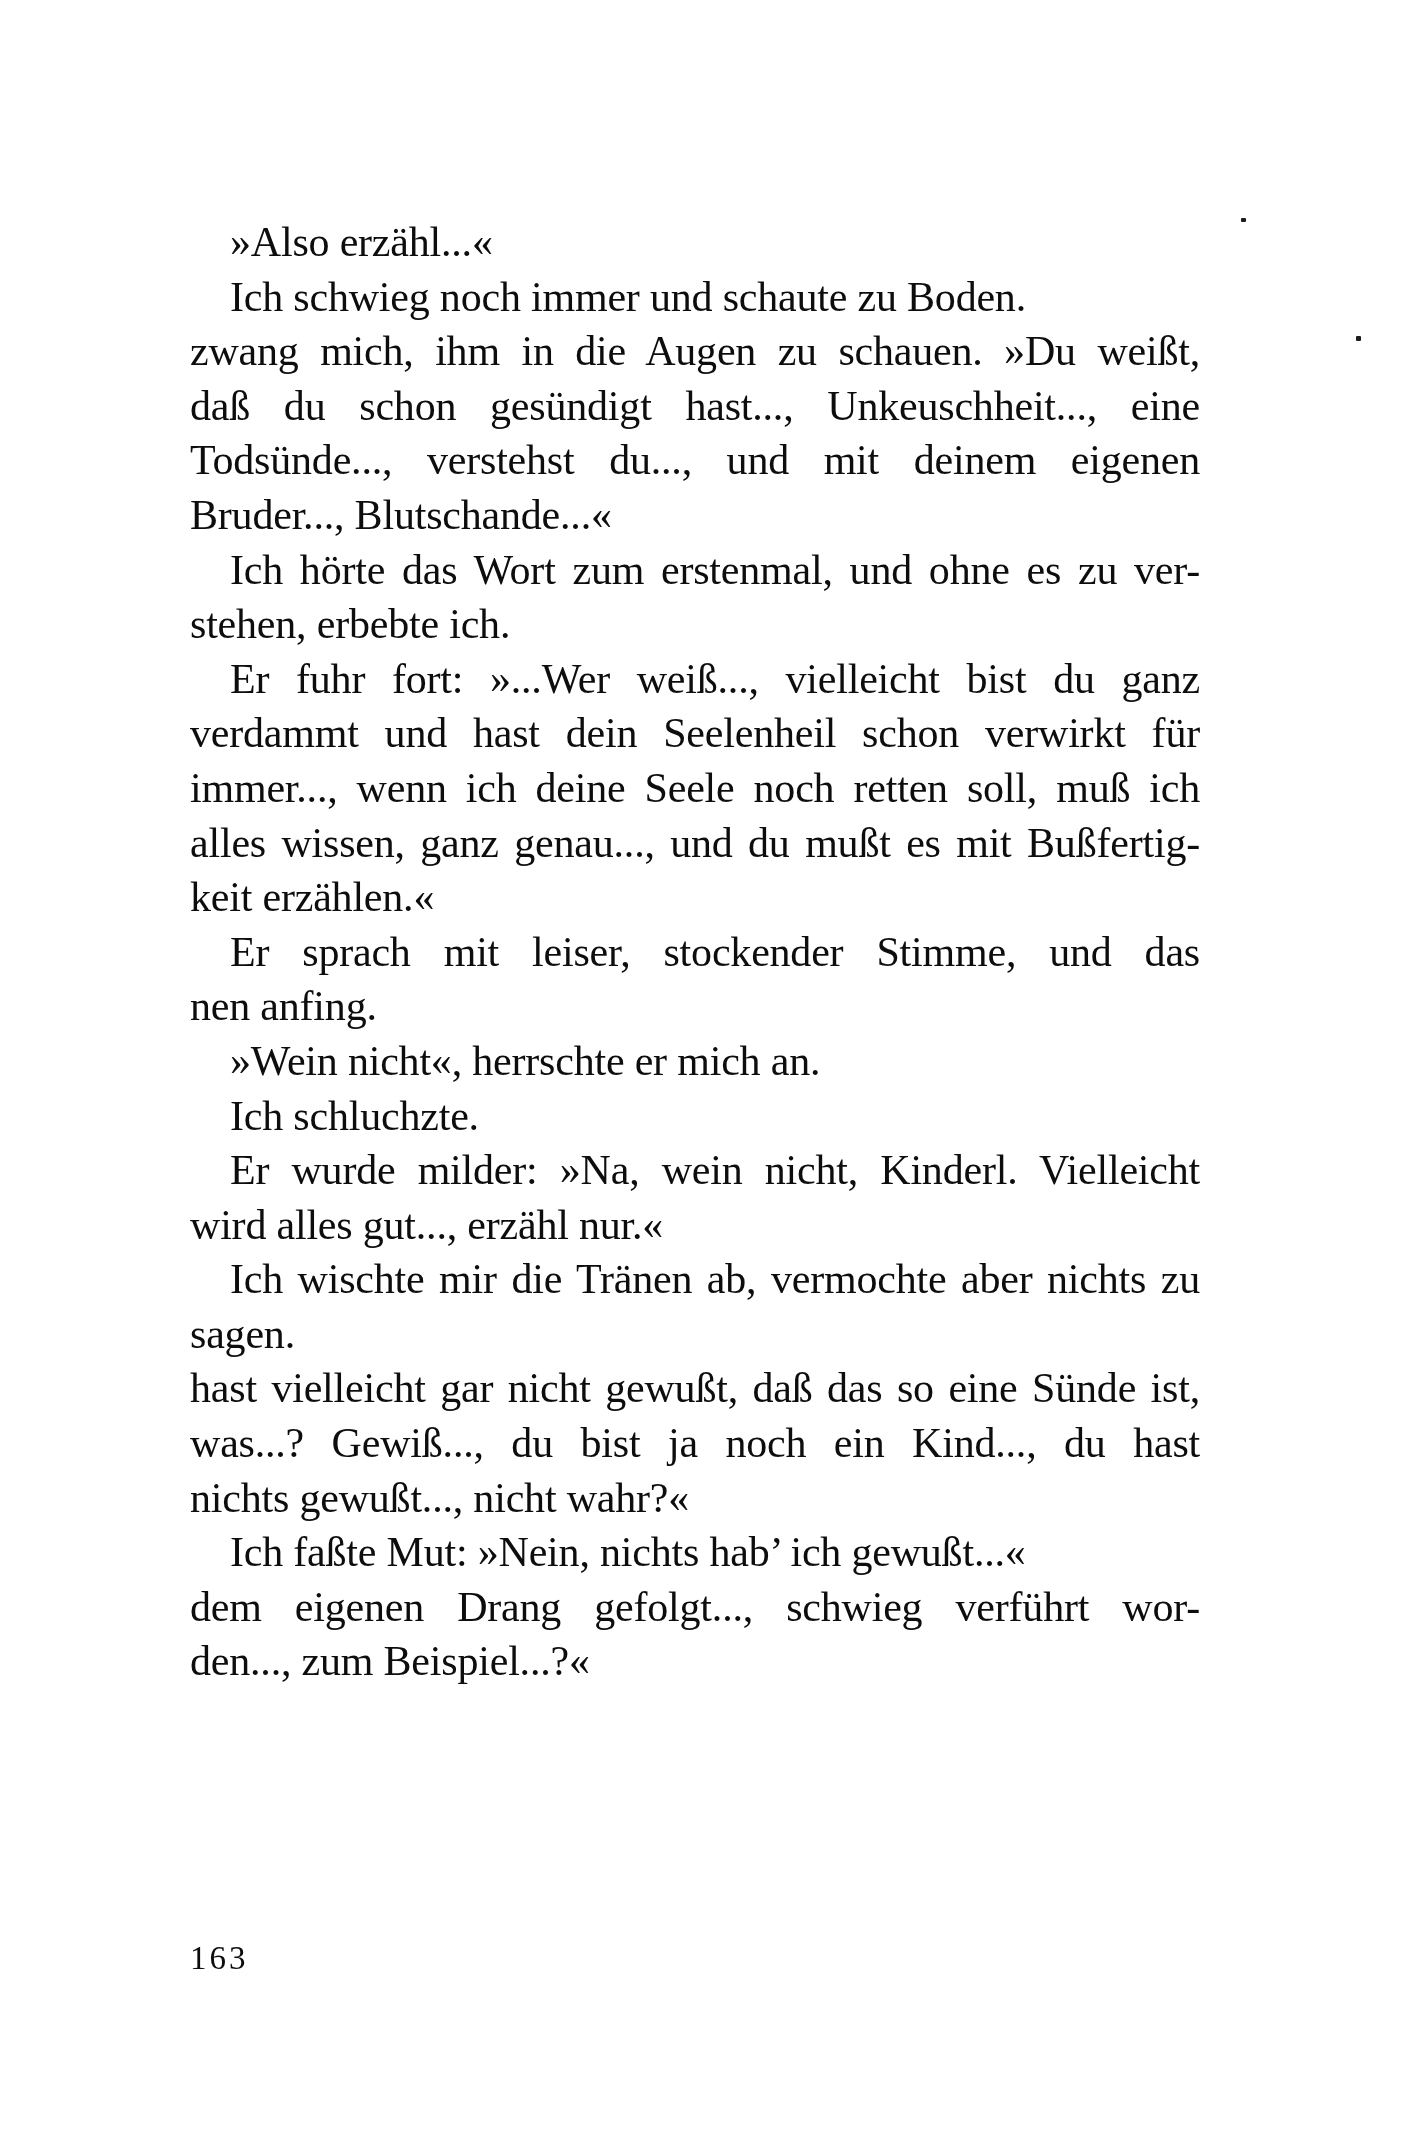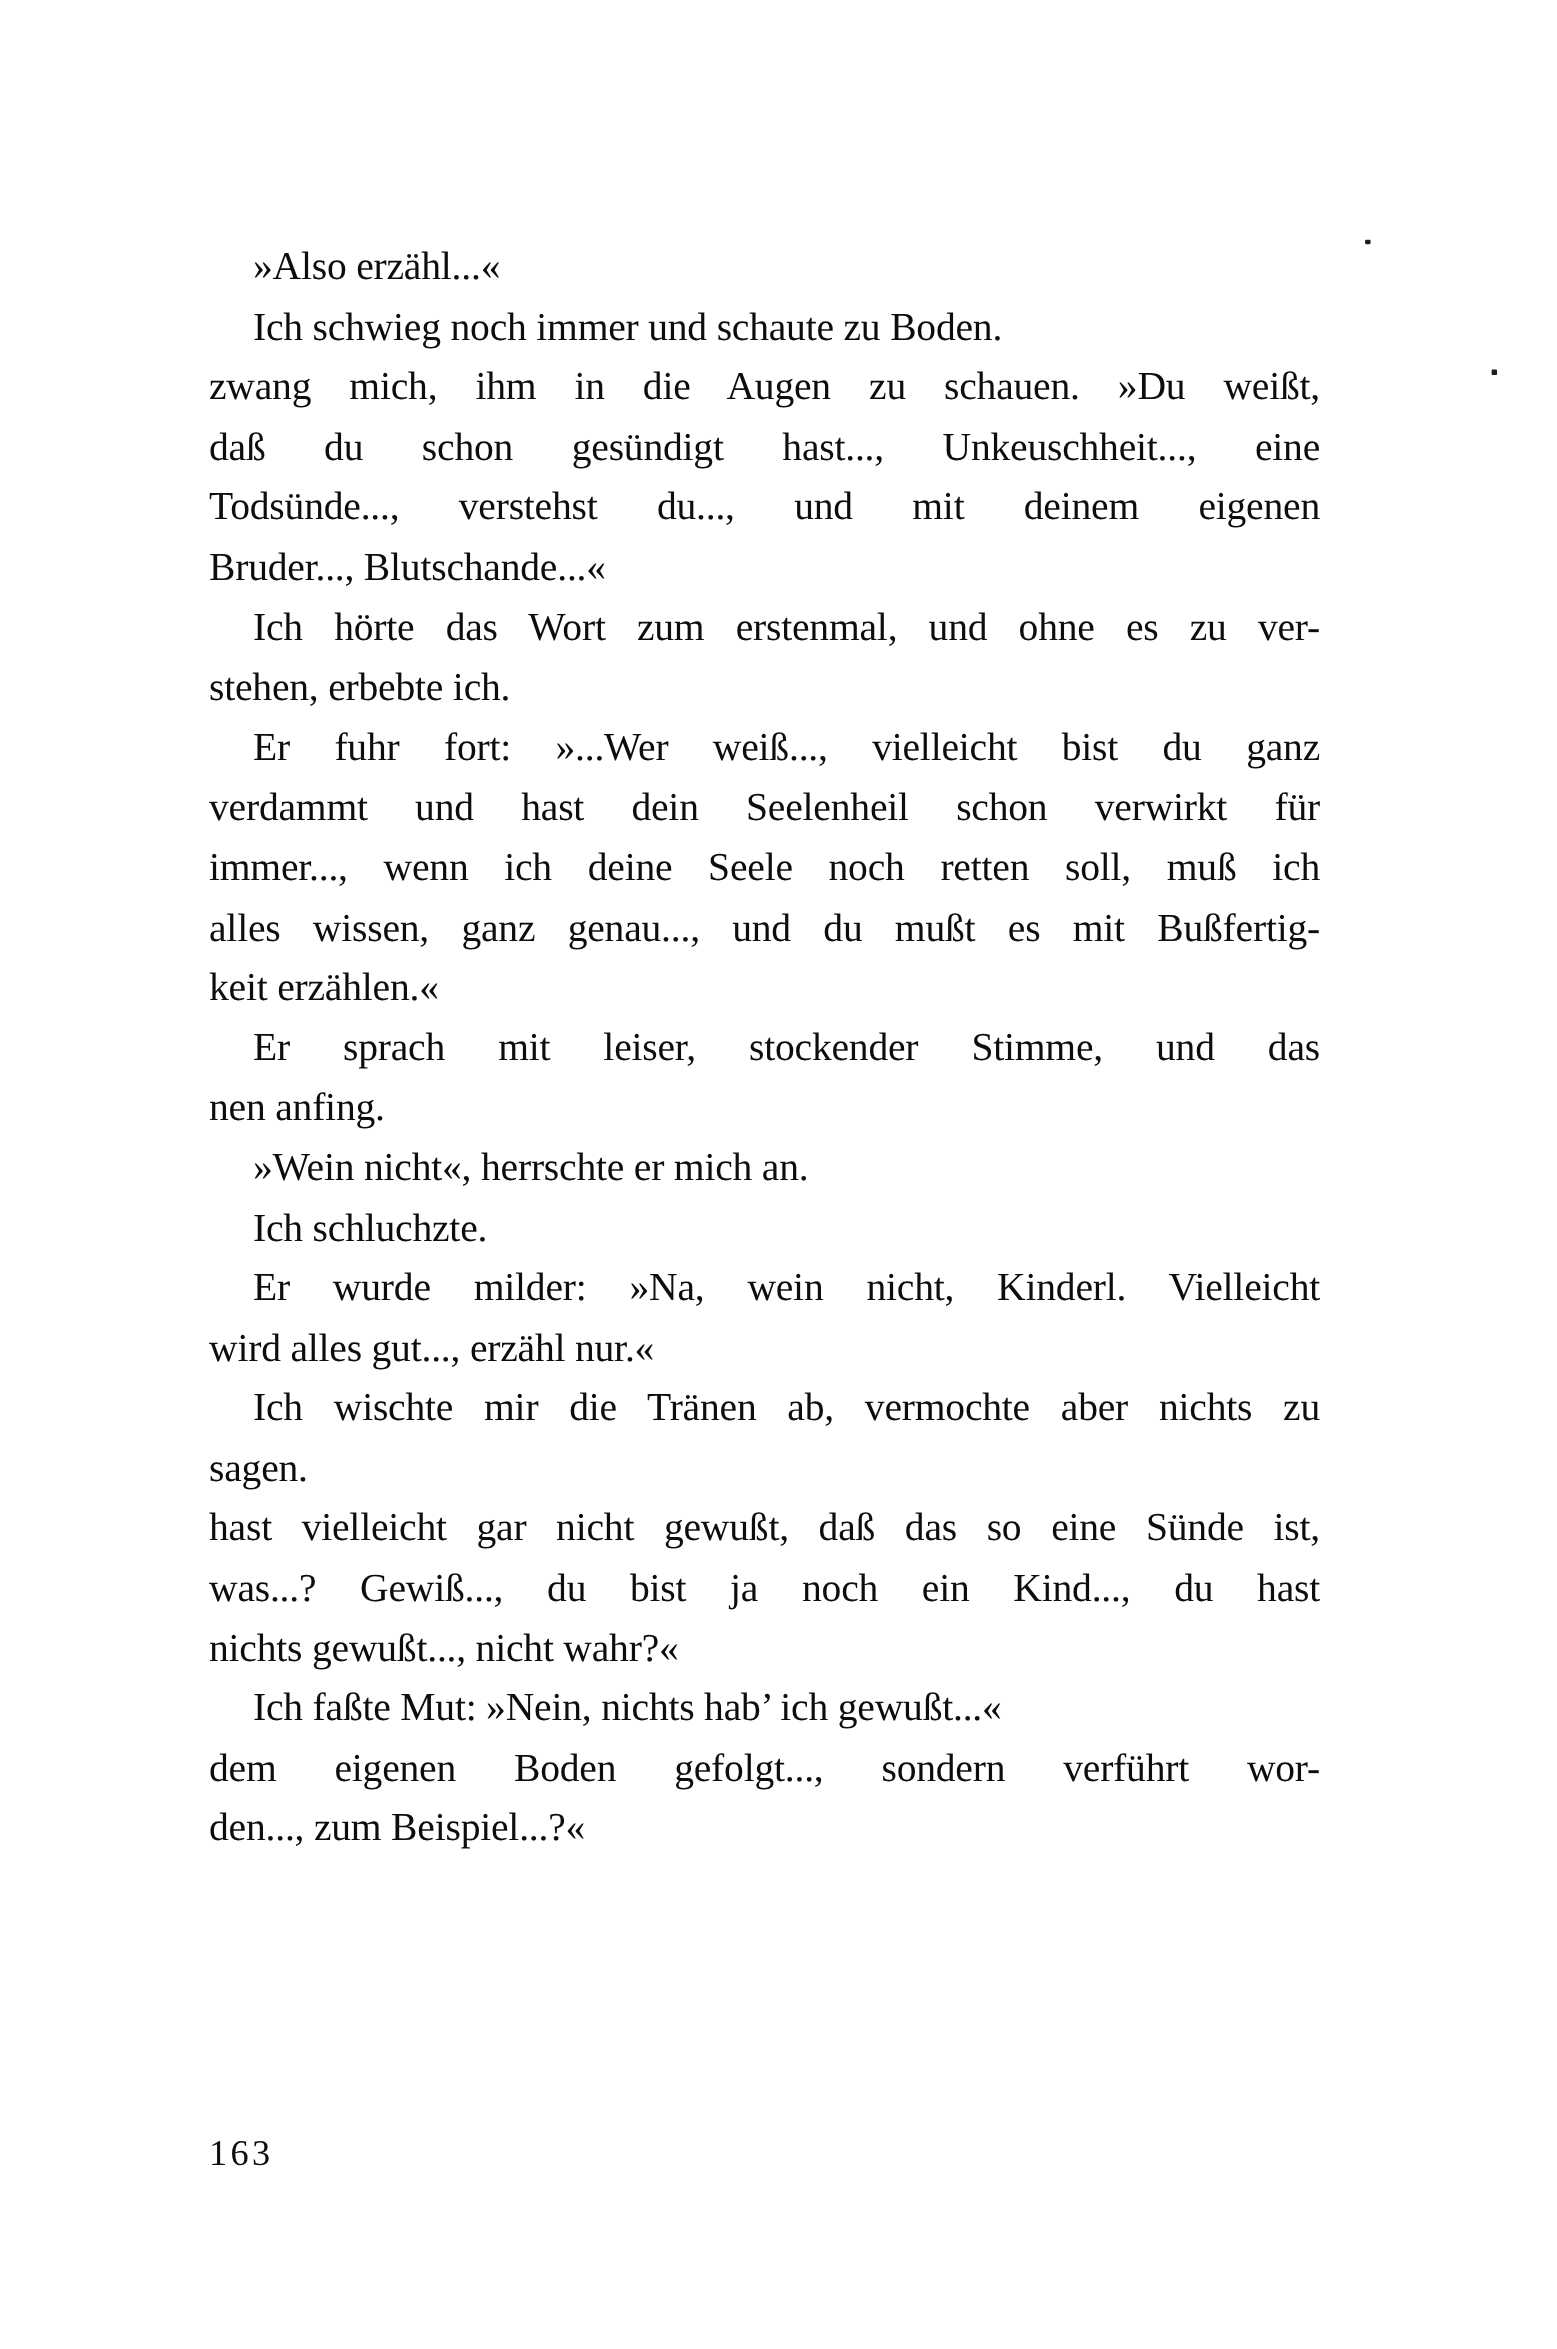--- a/index.html
+++ b/index.html
@@ -20,21 +20,21 @@
     inset: 0;
     background: #ffffff;
   }
   .page-text {
     position: absolute;
     left: 190px;
     top: 215px;
     width: 1010px;
   }
   .line {
-    font-size: 36px;
+    font-size: 42px;
     line-height: 54.6px;
     height: 54.6px;
     letter-spacing: -0.2px;
     white-space: nowrap;
     overflow: visible;
   }
   .line.fill {
     white-space: normal;
     text-align: justify;
     -moz-text-align-last: justify;
@@ -88,21 +88,21 @@
       <div class="line indent">»Wein nicht«, herrschte er mich an.</div>
       <div class="line indent">Ich schluchzte.</div>
       <div class="line indent fill">Er wurde milder: »Na, wein nicht, Kinderl. Vielleicht</div>
       <div class="line">wird alles gut..., erzähl nur.«</div>
       <div class="line indent fill">Ich wischte mir die Tränen ab, vermochte aber nichts zu</div>
       <div class="line">sagen.</div>
       <div class="line fill">hast vielleicht gar nicht gewußt, daß das so eine Sünde ist,</div>
       <div class="line fill">was...? Gewiß..., du bist ja noch ein Kind..., du hast</div>
       <div class="line">nichts gewußt..., nicht wahr?«</div>
       <div class="line indent">Ich faßte Mut: »Nein, nichts hab’ ich gewußt...«</div>
-      <div class="line fill">dem eigenen Boden gefolgt..., sondern verführt wor-</div>
+      <div class="line fill">dem eigenen Drang gefolgt..., schwieg verführt wor-</div>
       <div class="line">den..., zum Beispiel...?«</div>
     </div>
 
   <div class="page-number">163</div>
 
   <span class="speck speck-1"></span>
   <span class="speck speck-2"></span>
 
 </div>
 

